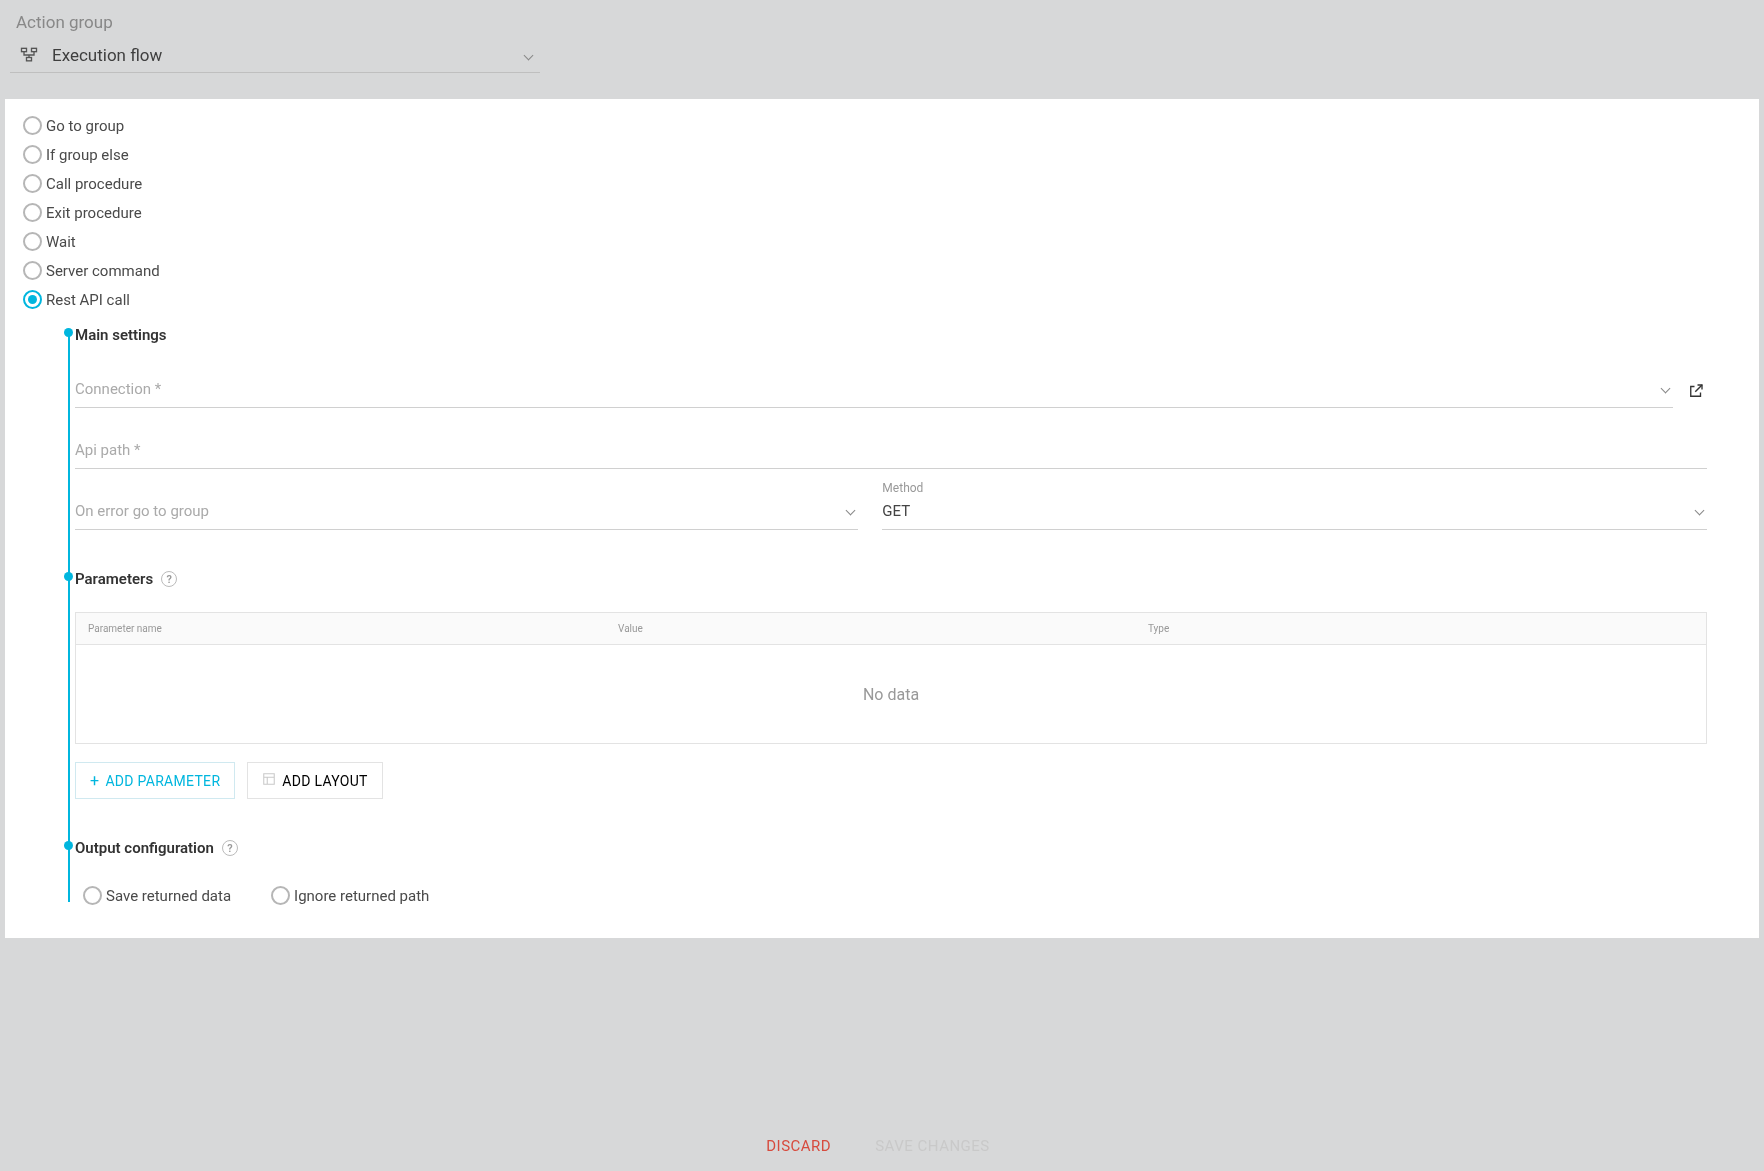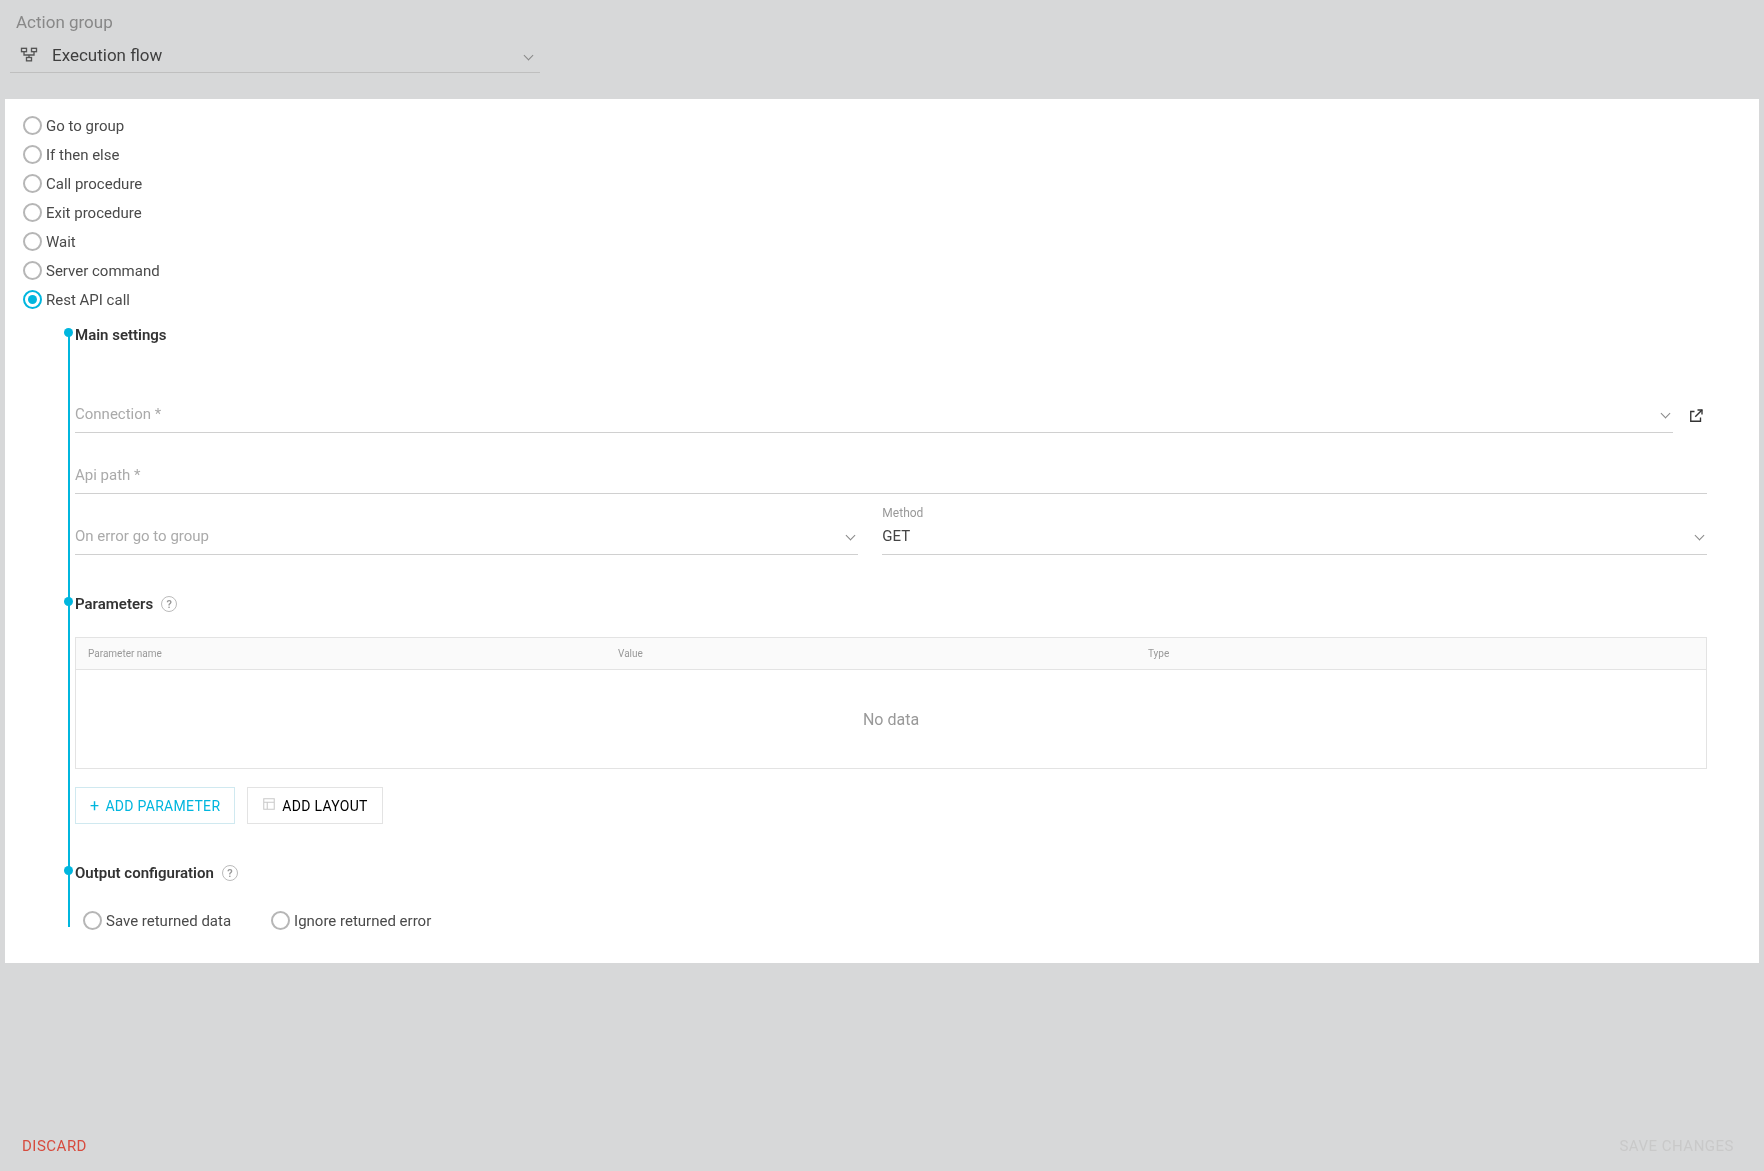--- a/index.html
+++ b/index.html
@@ -23,33 +23,33 @@
   .section-dot { position:absolute; left:-11px; top:10px; width:9px; height:9px; background:#00b6de; border-radius:50%; }
   .section-title { font-size: 15px; font-weight:600; color:#333; display:flex; align-items:center; gap:8px; padding: 4px 0;}
   .help-circle { width:16px; height:16px; border:1px solid #bbb; border-radius:50%; display:flex; align-items:center; justify-content:center; font-size:11px; color:#999; cursor:pointer;}
   .form-row { display:flex; gap:24px; margin-top: 28px; padding-right: 42px;}
   .field { flex:1; position:relative; border-bottom:1px solid #d0d0d0; padding-bottom:4px;}
   .field-small-label { font-size:12px; color:#999; position:absolute; top:-16px; left:0;}
   .field-placeholder { font-size:15px; color:#aaa; line-height:28px;}
   .field-value { font-size:15px; color:#444; line-height:28px;}
   .field-chevron { position:absolute; right:4px; top:10px;}
   .external-icon { width:20px; height:20px; color:#333; margin-left:14px; align-self:center; cursor:pointer;}
-  .conn-row { display:flex; align-items:flex-start; padding-right:42px; margin-top:52px;}
+  .conn-row { display:flex; align-items:flex-start; padding-right:42px; margin-top:27px;}
   .table { border:1px solid #e3e3e3; margin-top: 20px; margin-right:42px;}
   .table-head { display:flex; background:#fafafa; border-bottom:1px solid #e3e3e3;}
   .th { padding:10px 12px; font-size:10px; color:#999; }
   .th1{flex:0 0 530px;} .th2{flex:0 0 530px;} .th3{flex:1;}
   .table-body { min-height:98px; display:flex; align-items:center; justify-content:center; color:#999; font-size:16px;}
   .btn-row { display:flex; gap:12px; margin-top:18px;}
   .btn { padding:9px 14px; font-size:14px; border:1px solid #ccc; background:#fff; display:flex; align-items:center; gap:6px; cursor:pointer; letter-spacing:0.3px;}
   .btn-primary { color:#00b6de; border-color:#d0e9f0;}
   .btn-disabled { color:#000000; border-color:#e3e3e3; cursor:not-allowed;}
   .plus { font-size:16px; line-height:14px;}
   .output-radio-row { display:flex; gap:24px; margin-top:20px; padding-left:0;}
-  .footer { position:fixed; bottom:0; left:0; right:8px; padding:16px 22px; display:flex; justify-content:space-between; gap:44px; background:#d7d8d9;}
+  .footer { position:fixed; bottom:0; left:0; right:8px; padding:16px 22px; display:flex; justify-content:center; gap:44px; background:#d7d8d9;}
   .footer-btn { font-size:15px; letter-spacing:0.5px; cursor:pointer; background:none; border:none;}
   .discard { color:#d74b3e;}
   .save { color:#c9c9c9;}
 </style>
 </head>
 <body>
 
 <div class="header">
   <div class="header-label">Action group</div>
   <div class="dropdown-row">
@@ -67,21 +67,21 @@
 </div>
 
 <div class="panel">
   <div id="radio-list">
       <div class="radio-item">
         <span class="radio-outer"></span>
         <span class="radio-label">Go to group</span>
       </div>
       <div class="radio-item">
         <span class="radio-outer"></span>
-        <span class="radio-label">If then else</span>
+        <span class="radio-label">If group else</span>
       </div>
       <div class="radio-item">
         <span class="radio-outer"></span>
         <span class="radio-label">Call procedure</span>
       </div>
       <div class="radio-item">
         <span class="radio-outer"></span>
         <span class="radio-label">Exit procedure</span>
       </div>
       <div class="radio-item">
@@ -176,21 +176,21 @@
         <span>Output configuration</span>
         <span class="help-circle">?</span>
       </div>
       <div class="output-radio-row">
         <div class="radio-item">
           <span class="radio-outer"></span>
           <span class="radio-label">Save returned data</span>
         </div>
         <div class="radio-item">
           <span class="radio-outer"></span>
-          <span class="radio-label">Ignore returned error</span>
+          <span class="radio-label">Ignore returned path</span>
         </div>
       </div>
     </div>
 
   </div>
 </div>
 
 <div class="footer">
   <button class="footer-btn discard">DISCARD</button>
   <button class="footer-btn save">SAVE CHANGES</button>

